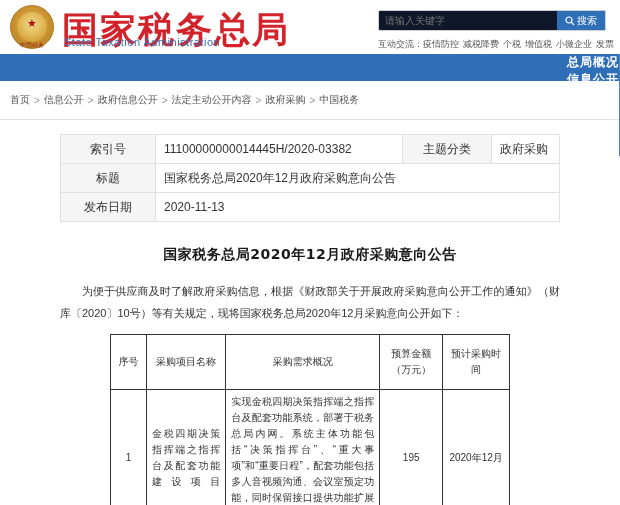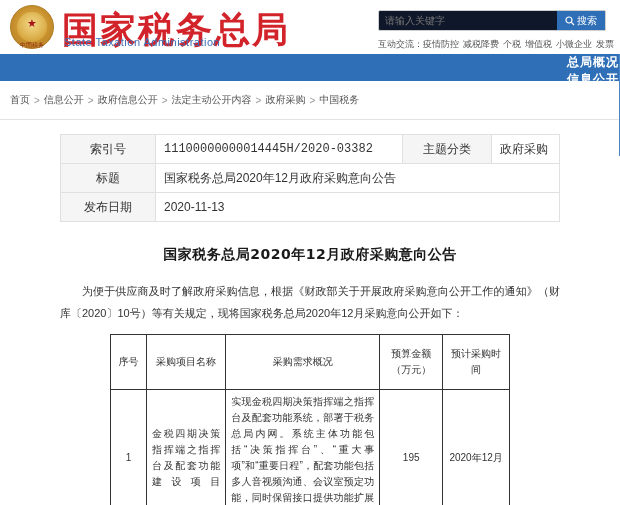--- a/index.html
+++ b/index.html
@@ -185,21 +185,21 @@
     padding: 2px 8px;
     color: #333;
   }
   .meta-label {
     width: 78px;
     background: #f5f5f5;
     text-align: center;
     color: #444;
   }
   .meta-value { background: #ffffff; }
-  .meta-value.wide { width: 230px; font-family: Liberation Mono, monospace; }
+  .meta-value.wide { width: 230px; }
   .meta-label2 { width: 72px; background:#f5f5f5; text-align:center; }
 
   .doc-title {
     text-align: center;
     font-size: 14px;
     font-weight: bold;
     color: #1a1a1a;
     margin: 24px 0 16px 0;
     letter-spacing: 0.5px;
     font-family: "DejaVu Sans", "Liberation Sans", sans-serif;

